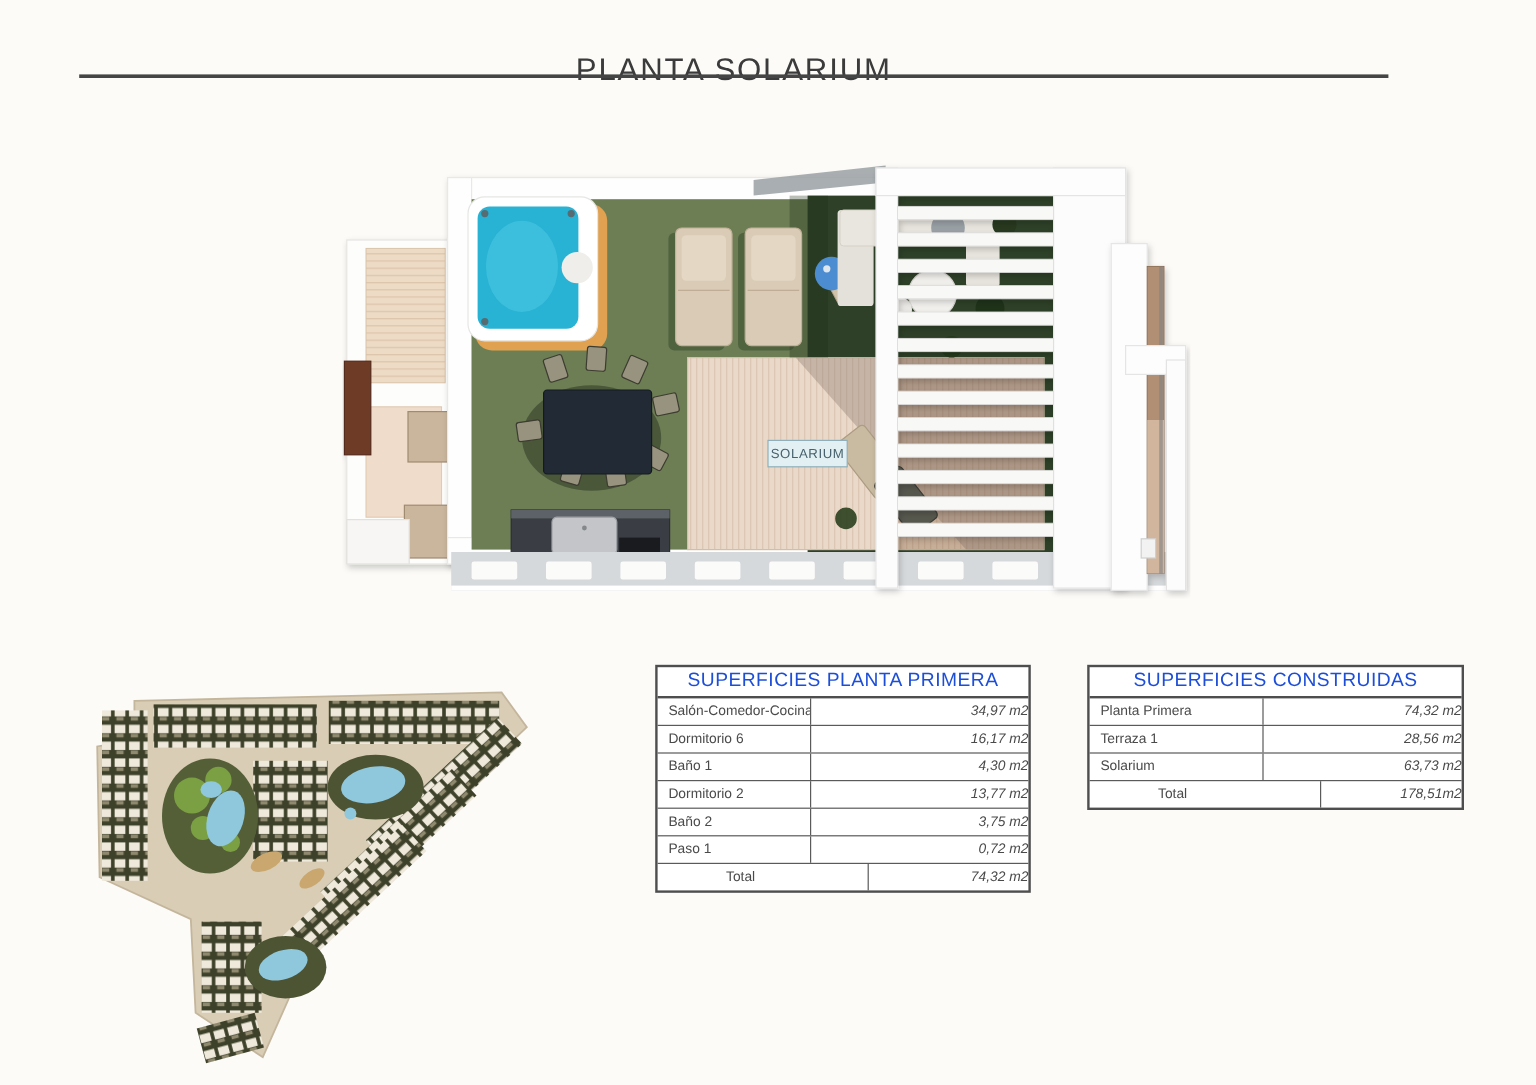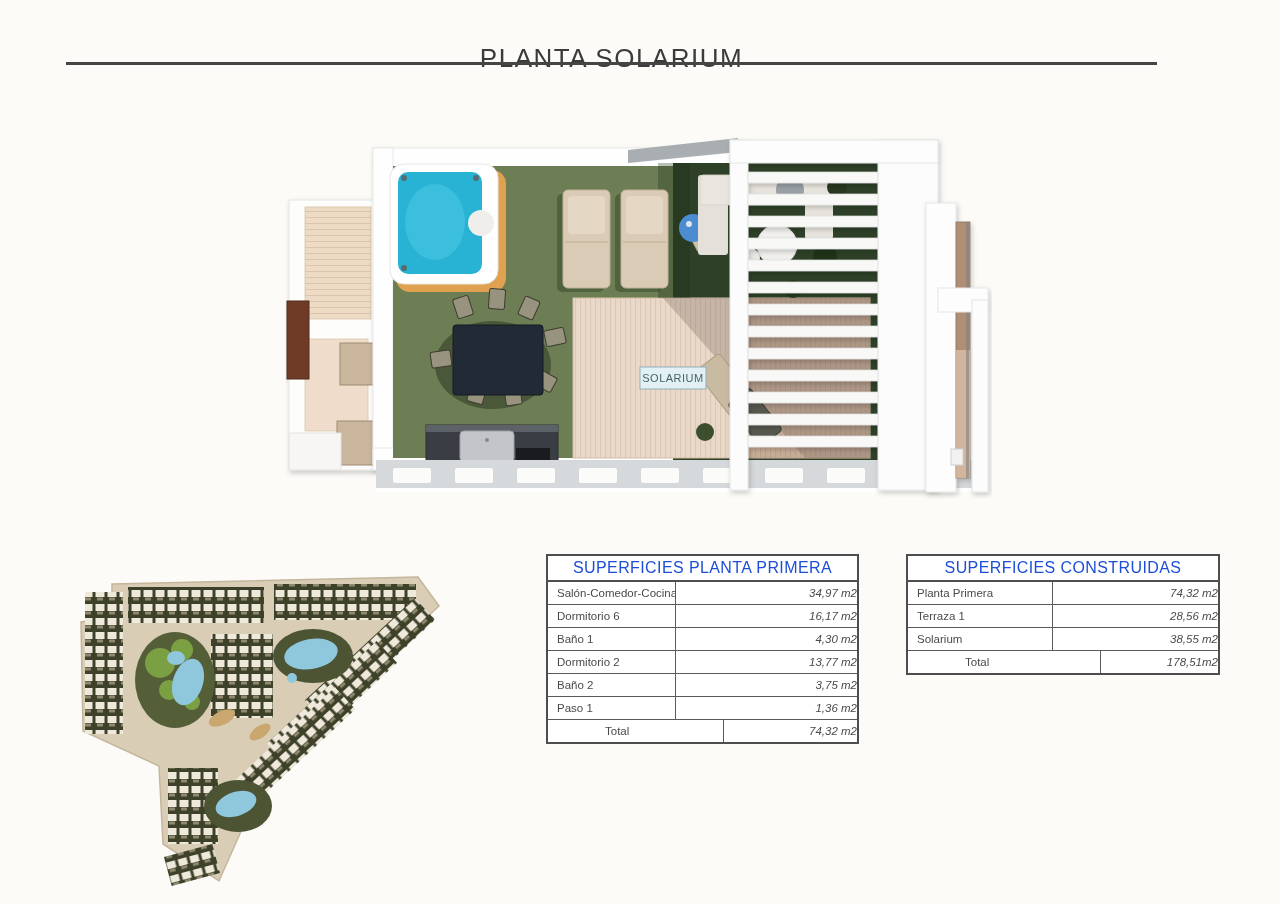--- a/index.html
+++ b/index.html
@@ -258,41 +258,41 @@
     <div class="trow">
       <div class="tc lab">Dormitorio 2</div>
       <div class="tc val">13,77 m2</div>
     </div>
     <div class="trow">
       <div class="tc lab">Baño 2</div>
       <div class="tc val">3,75 m2</div>
     </div>
     <div class="trow">
       <div class="tc lab">Paso 1</div>
-      <div class="tc val">1,36 m2</div>
+      <div class="tc val">0,72 m2</div>
     </div>
     <div class="trow">
       <div class="tc lab">Total</div>
       <div class="tc val">74,32 m2</div>
     </div>
   </div>
 
   <div class="stable" id="t2">
     <div class="hdr">SUPERFICIES CONSTRUIDAS</div>
     <div class="trow">
       <div class="tc lab">Planta Primera</div>
       <div class="tc val">74,32 m2</div>
     </div>
     <div class="trow">
       <div class="tc lab">Terraza 1</div>
       <div class="tc val">28,56 m2</div>
     </div>
     <div class="trow">
       <div class="tc lab">Solarium</div>
-      <div class="tc val">38,55 m2</div>
+      <div class="tc val">63,73 m2</div>
     </div>
     <div class="trow">
       <div class="tc lab">Total</div>
       <div class="tc val">178,51m2</div>
     </div>
   </div>
 
 </div>
 
 </body></html>

